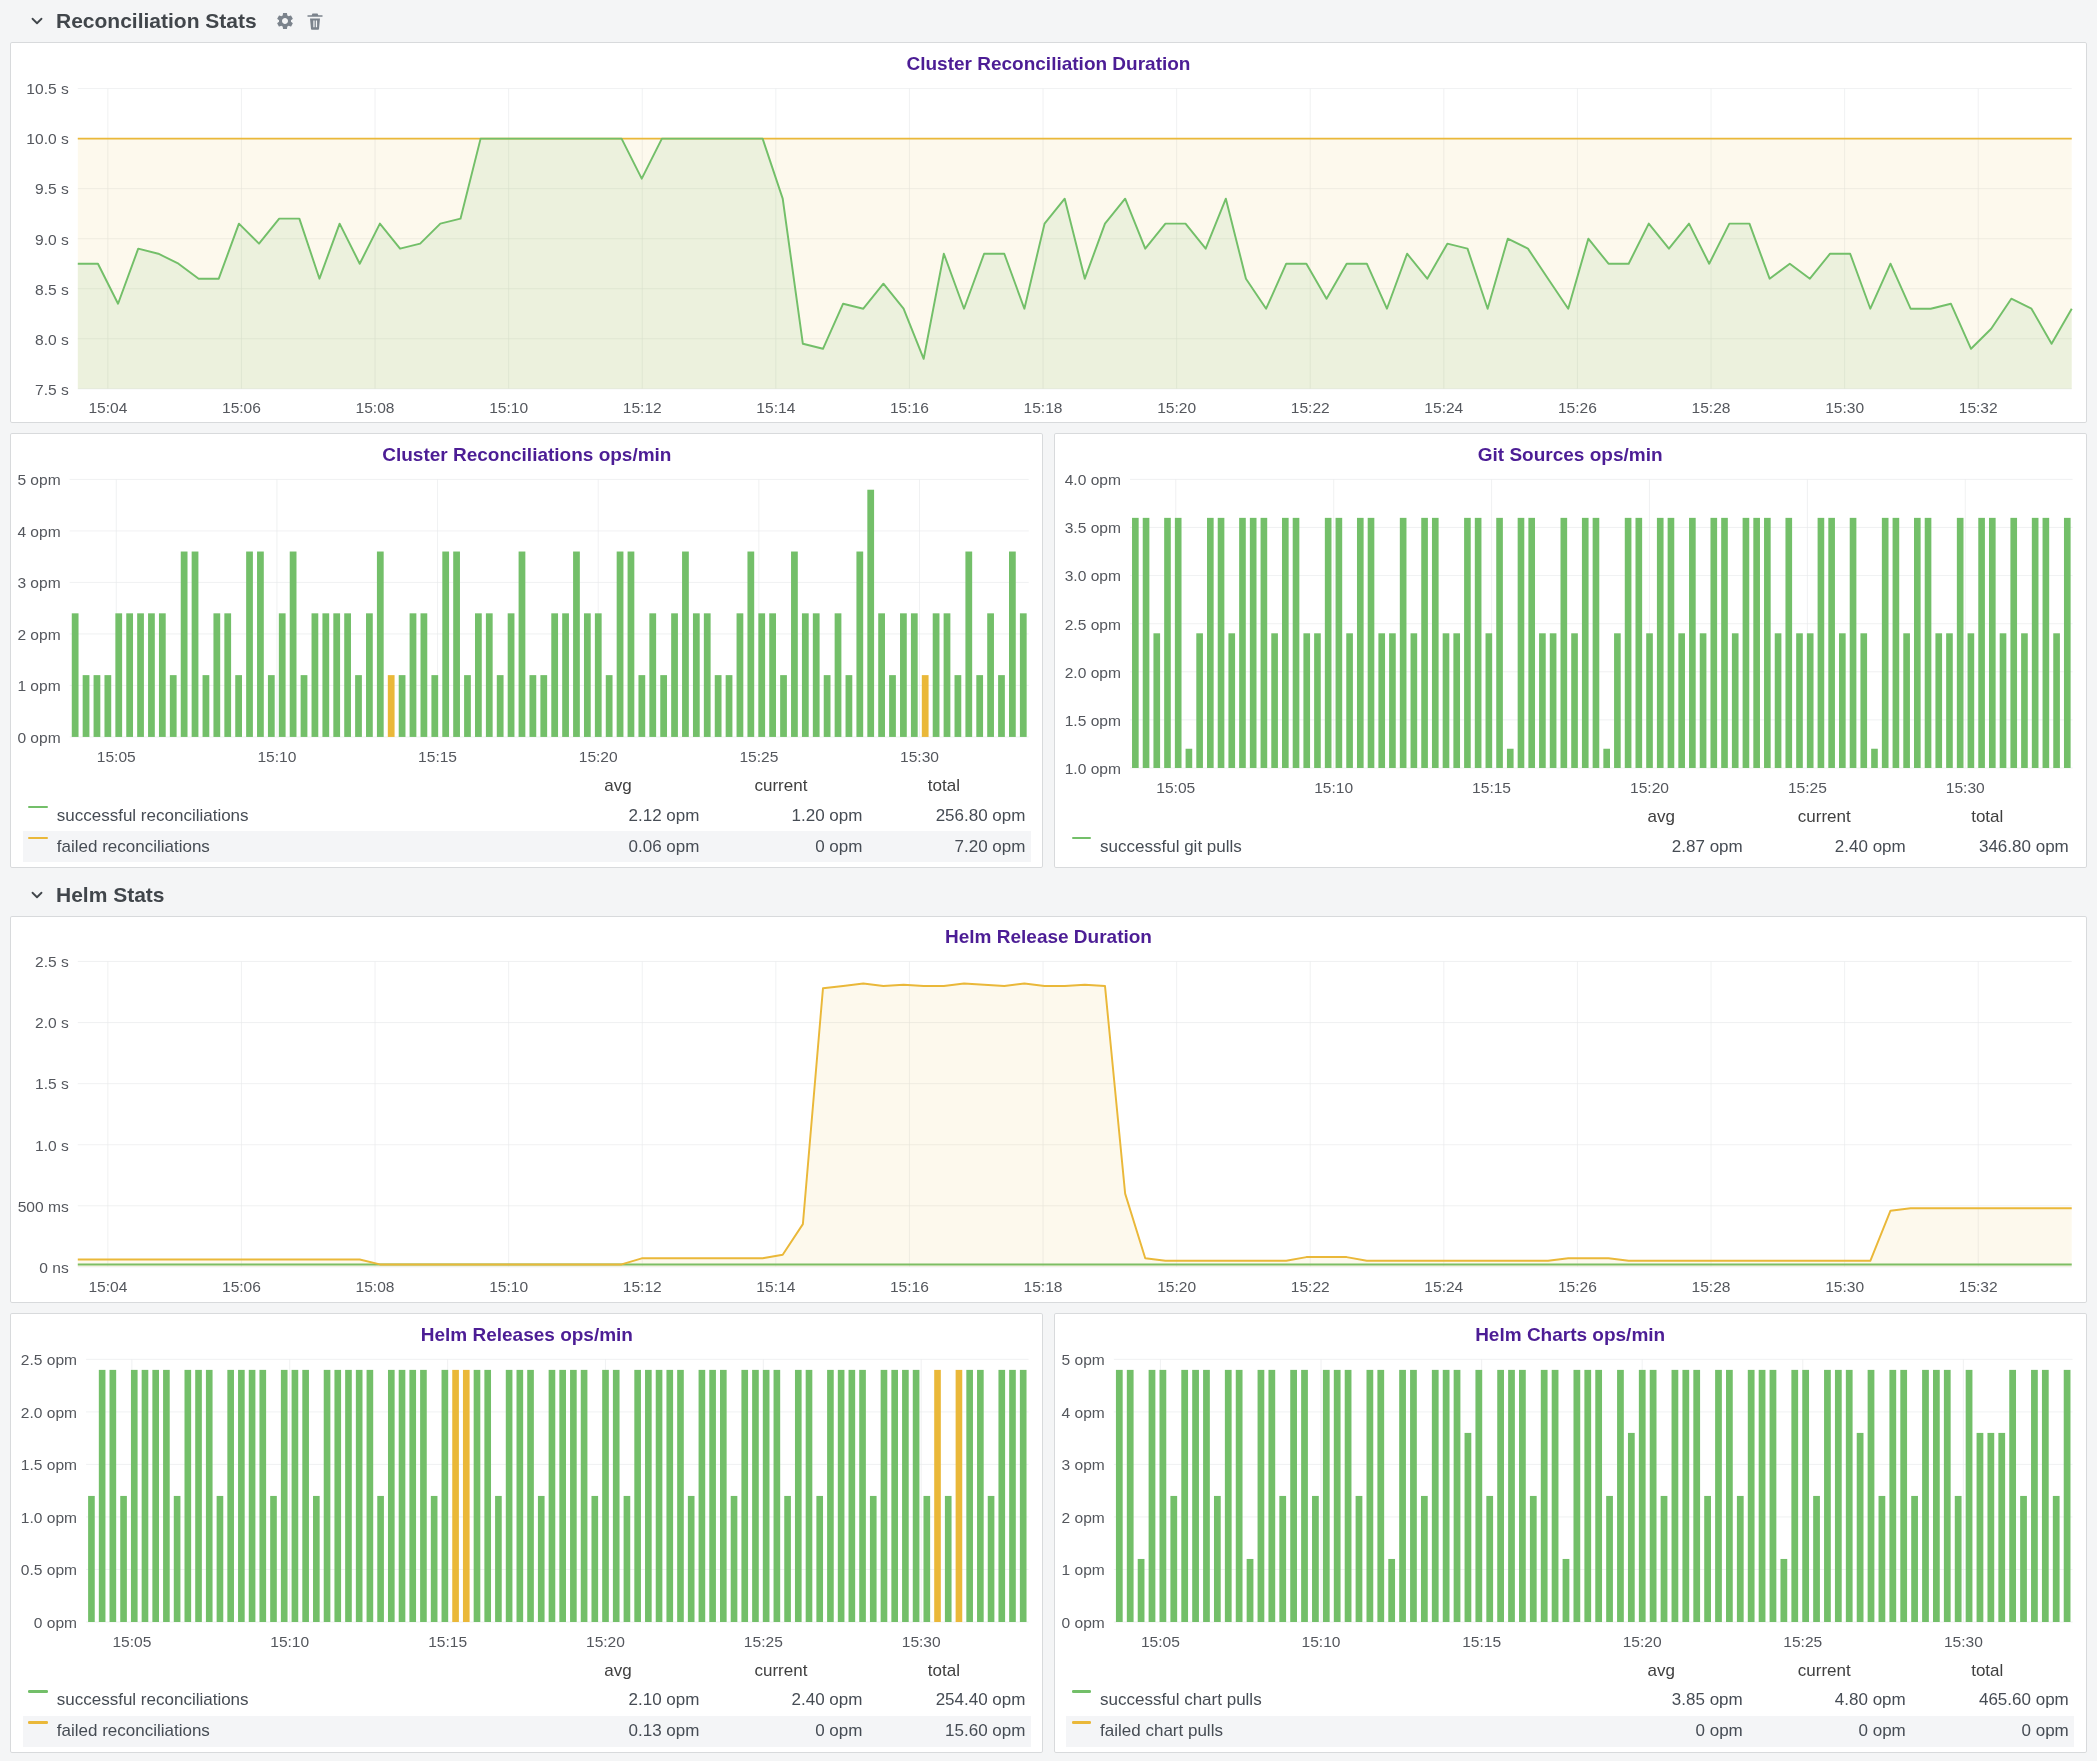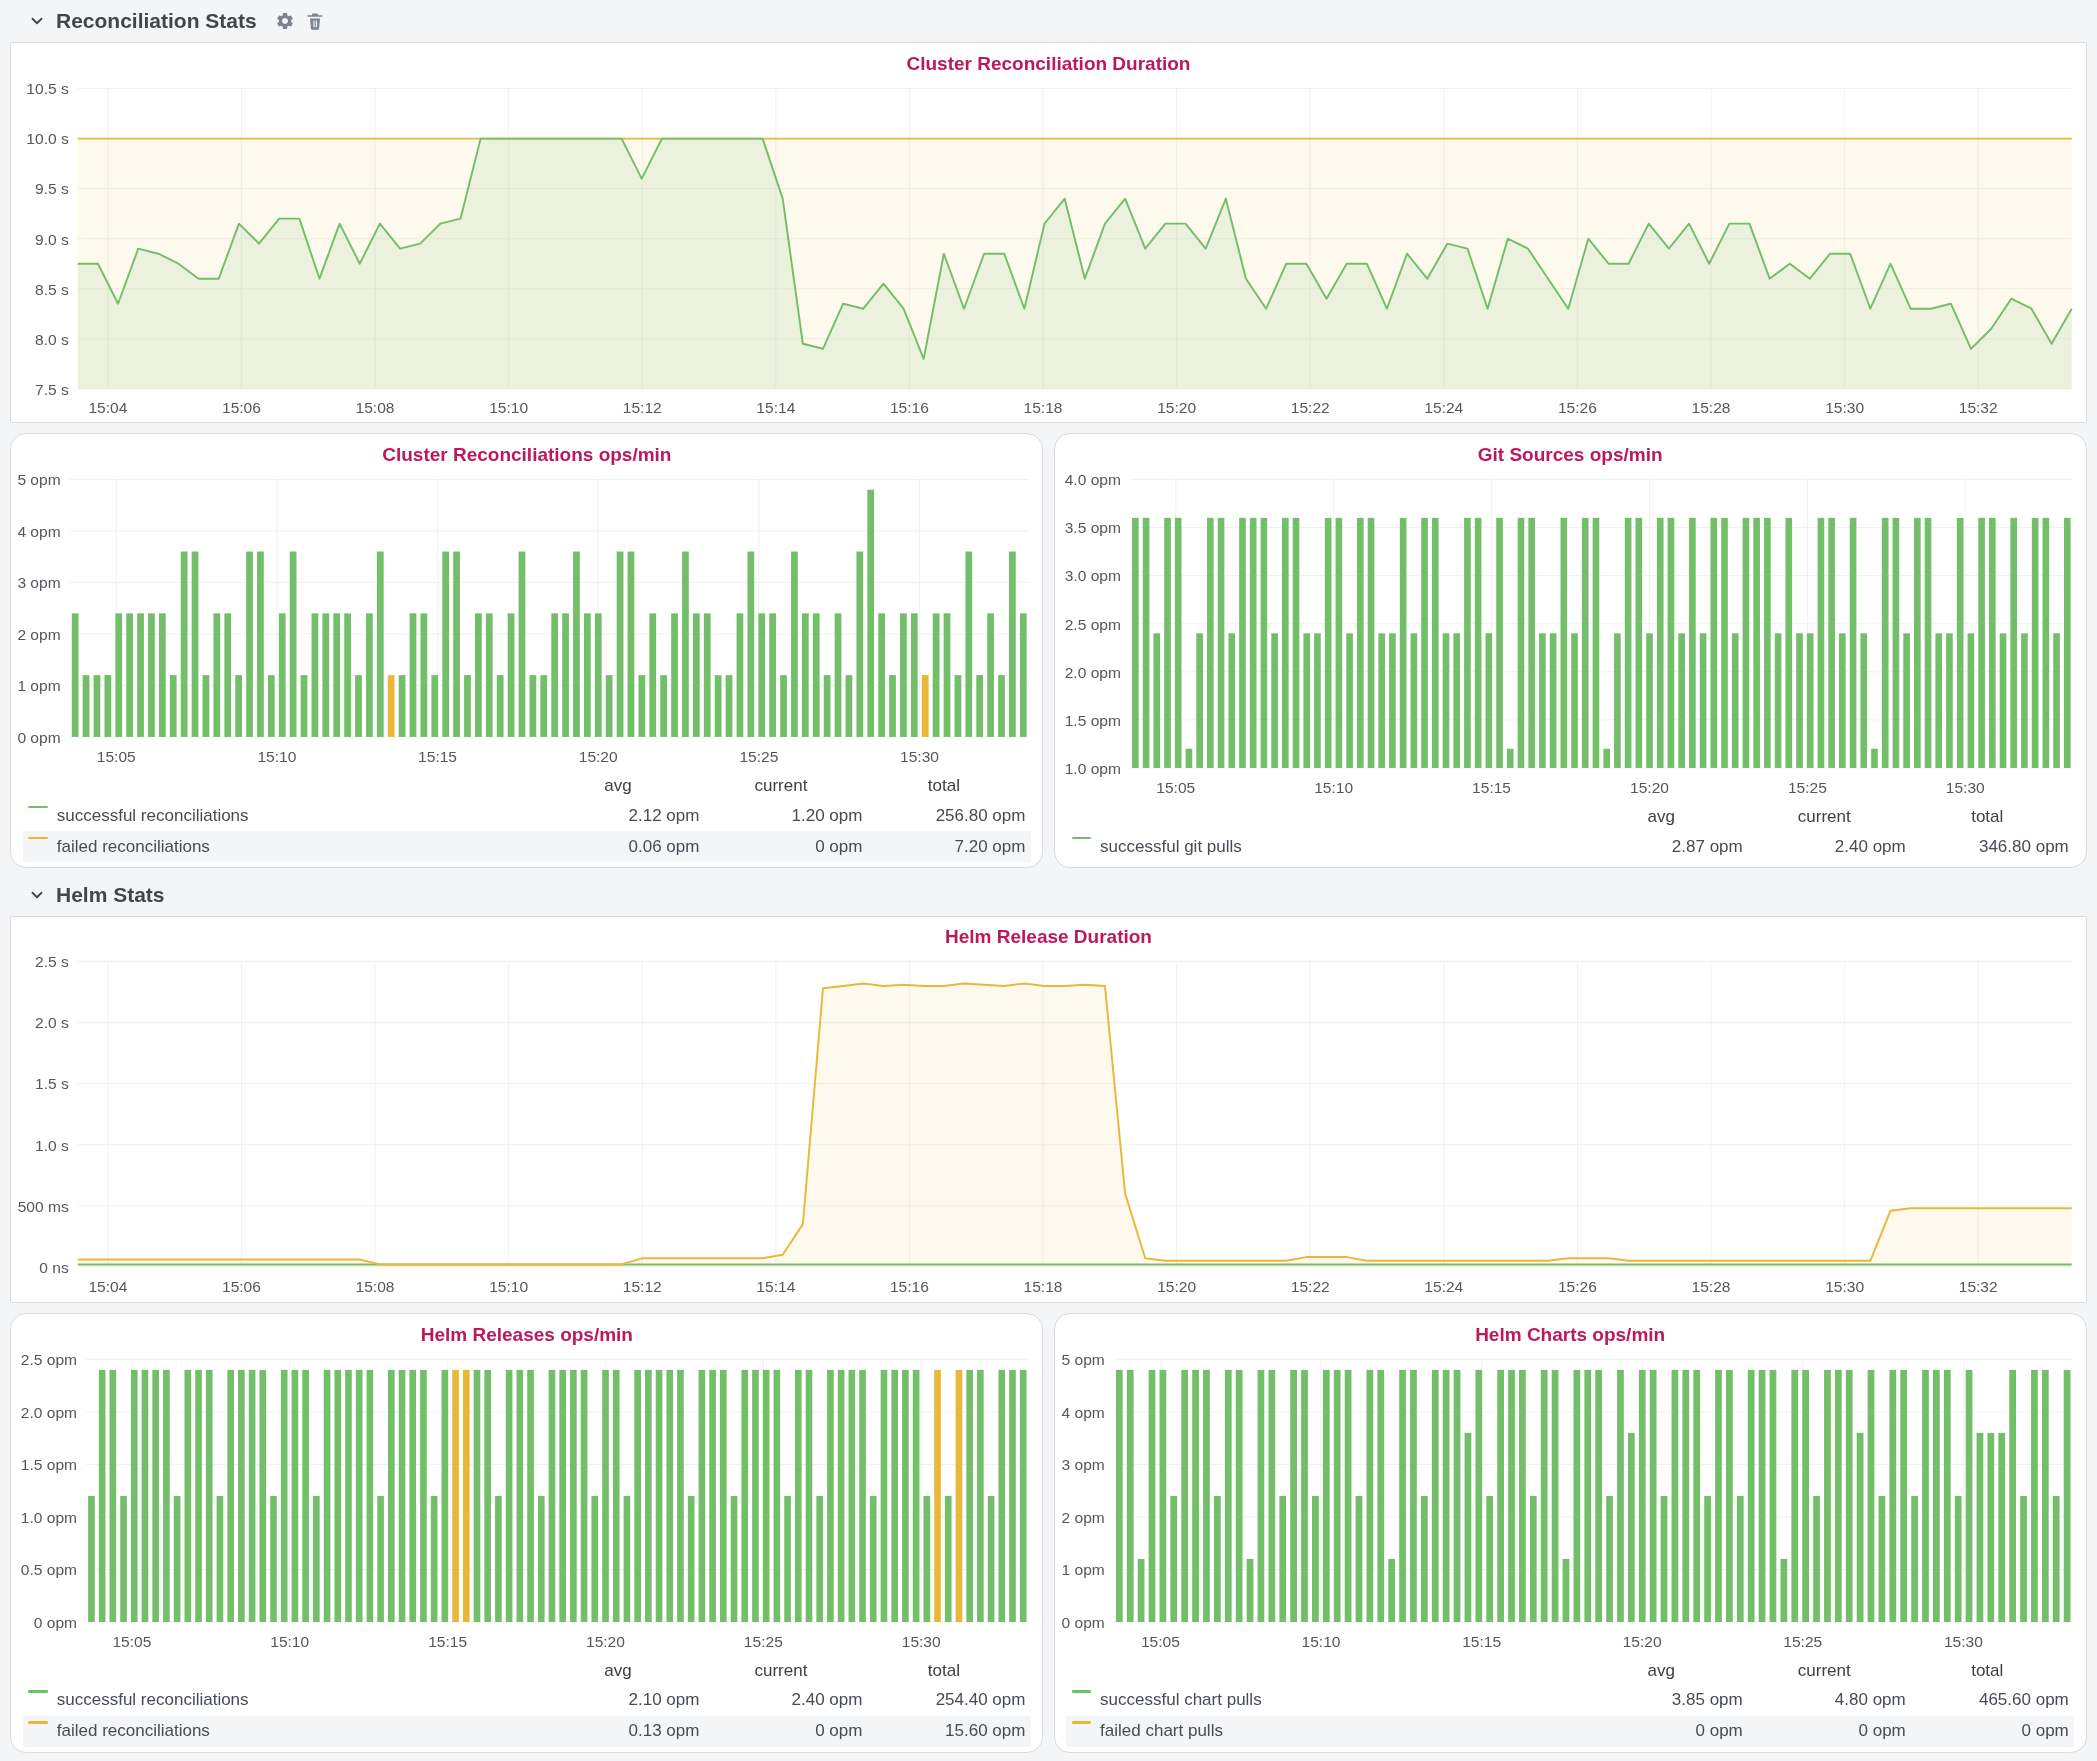--- a/index.html
+++ b/index.html
@@ -13,23 +13,23 @@
   .section-title{font-size:21px;font-weight:700;color:#41464b;margin-right:7.8px;}
   .chev svg{width:18px;height:18px;display:block;}
   .hicon{display:flex;align-items:center;}
   .hicon svg{width:20px;height:20px;fill:#7b838c;display:block;}
   .panel{
     background:#fff;border:0.6px solid #d8dadc;border-radius:1.9px;
     display:flex;flex-direction:column;min-width:0;box-sizing:border-box;
   }
   .panel-wide{margin:0 10.4px 10.4px;}
   .row{display:flex;gap:10.4px;margin:0 10.4px 10.4px;}
-  .row .panel{flex:1;border-radius:16px;}
+  .row .panel{flex:1;}
   .panel-title{
-    text-align:center;font-size:19px;font-weight:600;color:#be185d;
+    text-align:center;font-size:19px;font-weight:600;color:#4c1d95;
     padding:9.7px 0 3.2px;cursor:pointer;flex:0 0 auto;
   }
   .chart{flex:1 1 auto;min-height:0;position:relative;cursor:crosshair;}
   .chart svg{display:block;}
   .axis{font-size:24px;fill:#54575d;}
   .legend{padding:0 11.7px 5.2px;font-size:17px;flex:0 0 auto;}
   .lrow{display:flex;align-items:center;height:31px;padding:0 5.2px;box-sizing:border-box;}
   .lhead{height:28.5px;}
   .lhead .lcol{color:#404040;font-weight:400;cursor:pointer;text-align:center;}
   .lrow.striped{background:#f4f5f7;}

